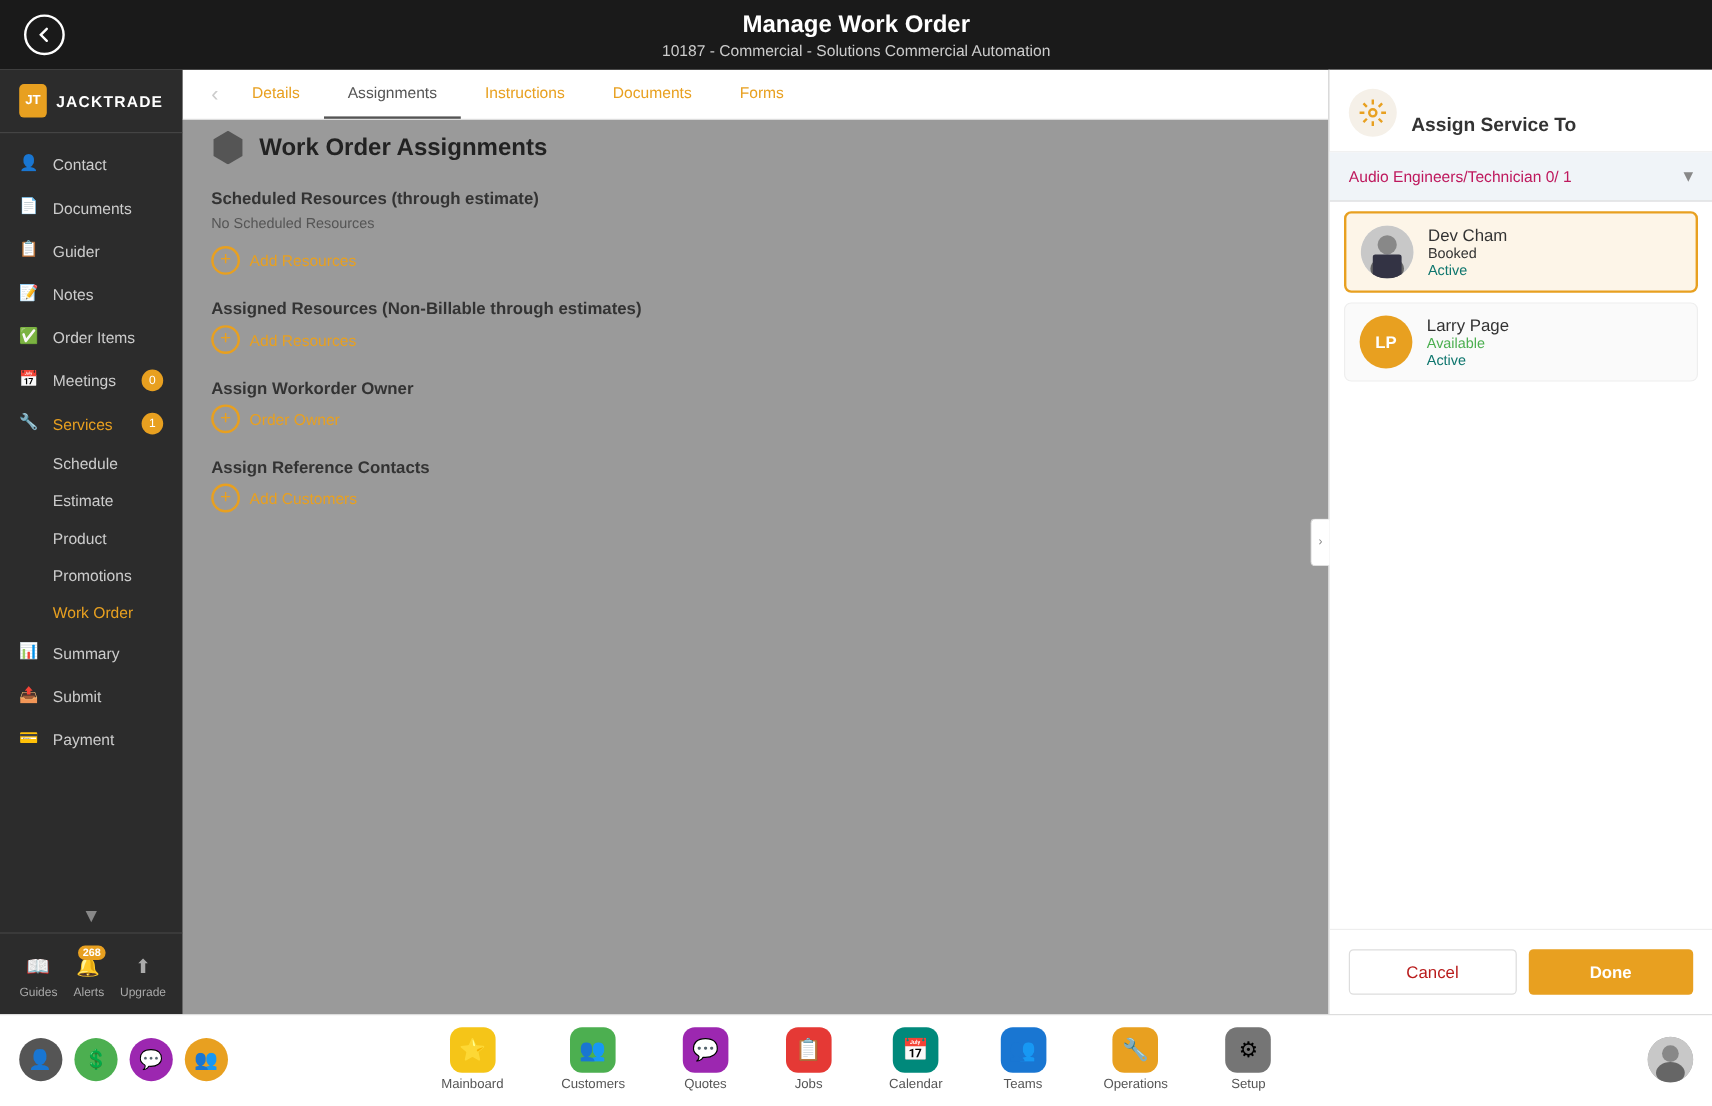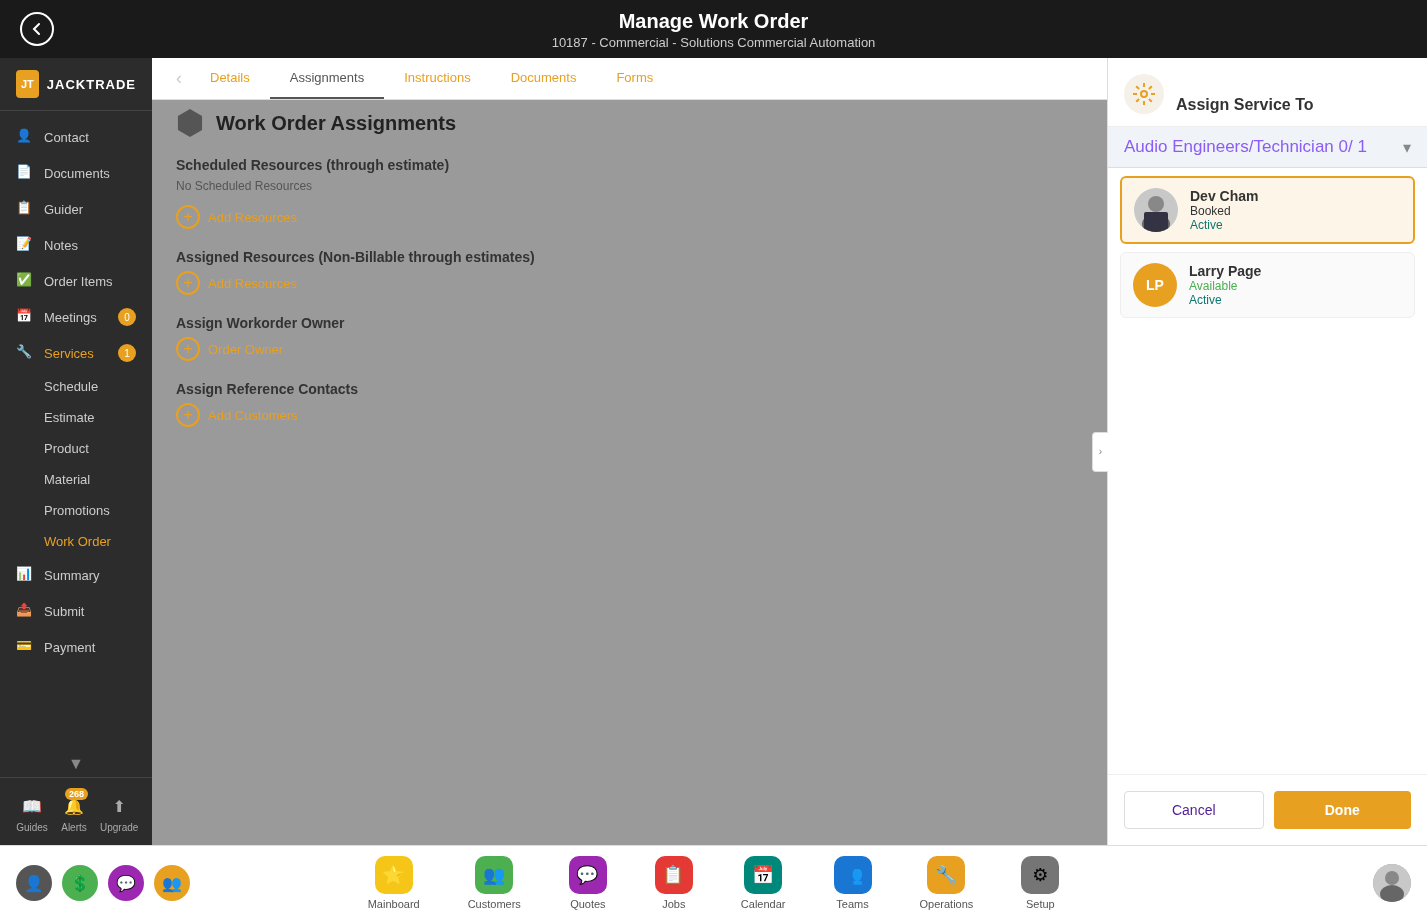--- a/index.html
+++ b/index.html
@@ -263,21 +263,21 @@
 
     .panel-dropdown {
       padding: 10px 16px;
       background: #f0f4f8;
       display: flex;
       align-items: center;
       justify-content: space-between;
       border-bottom: 1px solid #ddd;
       cursor: pointer;
     }
-    .panel-dropdown span { font-size: 17px; color: #8b5cf6; font-weight: 500; }
+    .panel-dropdown span { font-size: 13px; color: #be185d; font-weight: 500; }
     .panel-dropdown .chevron { color: #888; font-size: 16px; }
 
     .resource-list { flex: 1; padding: 8px 12px; overflow-y: auto; }
 
     .resource-card {
       display: flex;
       align-items: center;
       gap: 12px;
       padding: 10px 12px;
       border-radius: 6px;
@@ -298,40 +298,40 @@
       border-radius: 50%;
       overflow: hidden;
       flex-shrink: 0;
       background: #ddd;
       display: flex; align-items: center; justify-content: center;
       font-size: 14px; font-weight: 700;
     }
     .avatar-lp { background: #e8a020; color: white; }
 
     .resource-info { flex: 1; }
-    .resource-name { font-size: 14px; font-weight: 700; color: #333; }
+    .resource-name { font-size: 14px; font-weight: 400; color: #333; }
     .resource-status-booked { font-size: 12px; color: #333; font-weight: 500; }
     .resource-status-available { font-size: 12px; color: #4caf50; font-weight: 500; }
     .resource-status-active { font-size: 12px; color: #0f766e; }
 
     .panel-footer {
       padding: 16px;
       display: flex;
       gap: 10px;
       border-top: 1px solid #eee;
     }
     .btn-cancel {
       flex: 1;
       padding: 10px;
       border: 1px solid #ddd;
       background: white;
       border-radius: 4px;
       font-size: 14px;
       cursor: pointer;
-      color: #4c1d95;
+      color: #b91c1c;
     }
     .btn-done {
       flex: 1;
       padding: 10px;
       border: none;
       background: #e8a020;
       border-radius: 4px;
       font-size: 14px;
       cursor: pointer;
       color: white;
@@ -452,21 +452,20 @@
       </div>
       <div class="nav-item active">
         <span class="nav-icon">🔧</span>
         <span>Services</span>
         <span class="nav-badge">1</span>
       </div>
 
       <div class="sub-nav-item">Schedule</div>
       <div class="sub-nav-item">Estimate</div>
       <div class="sub-nav-item">Product</div>
-      <div class="sub-nav-item">Material</div>
       <div class="sub-nav-item">Promotions</div>
       <div class="sub-nav-item active">Work Order</div>
 
       <div class="nav-item">
         <span class="nav-icon">📊</span>
         <span>Summary</span>
       </div>
       <div class="nav-item">
         <span class="nav-icon">📤</span>
         <span>Submit</span>

